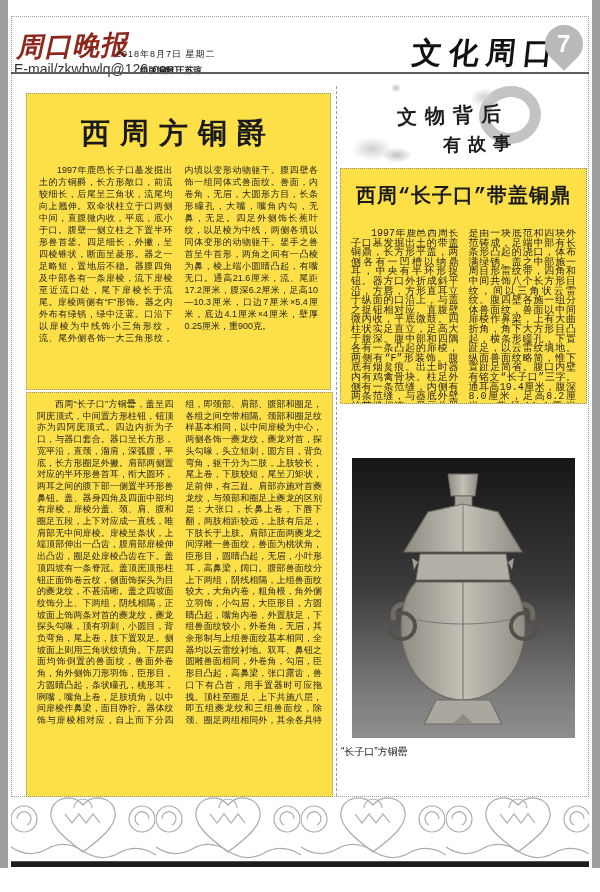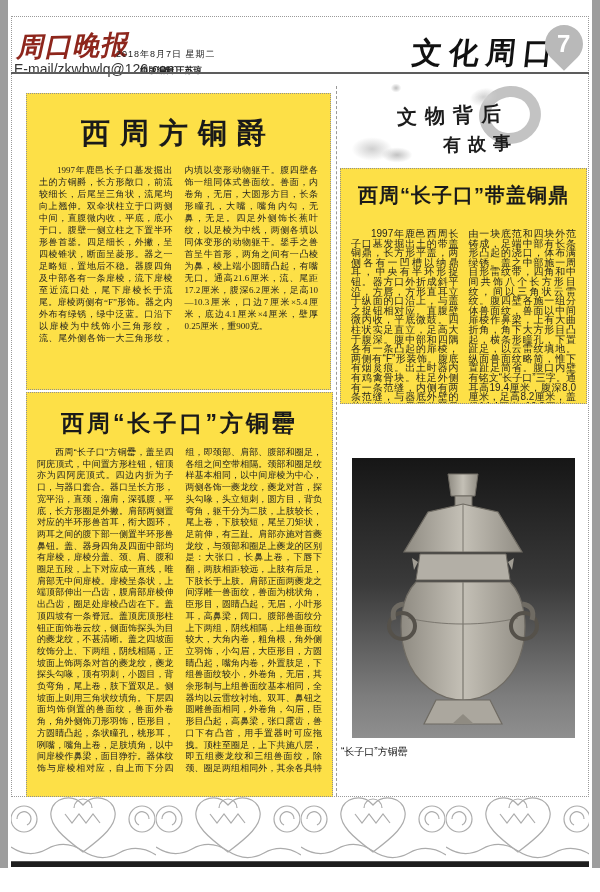--- a/index.html
+++ b/index.html
@@ -27,30 +27,30 @@
     color:#111; letter-spacing:7px; transform:skewX(-6deg); }
   .page-badge { position:absolute; left:545px; top:25px; width:38px; height:38px;
     background:#b9b9b9; border-radius:50% 50% 50% 0; transform:rotate(-45deg);
     display:flex; align-items:center; justify-content:center; }
   .page-badge span { transform:rotate(45deg); color:#ffffff; font-size:24px; font-weight:bold; }
   .header-rule { position:absolute; left:11px; top:72px; width:578px; border-top:2px solid #5d5d5d; }
 
   
   .article-box { position:absolute; background:#fde047; border:1px dotted #909090; overflow:hidden; }
   .box-a1 { left:26px; top:93px;  width:305px; height:297px; }
-  .box-a2 { left:340px; top:168px; width:247px; height:236px; }
+  .box-a2 { left:340px; top:168px; width:247px; height:236px;font-family:Liberation Mono, monospace; }
   .box-a3 { left:26px; top:392px; width:307px; height:405px; }
 
   .a-title { text-align:center; font-weight:bold; color:#1a1a1a; }
   .box-a1 .a-title { font-size:29px; letter-spacing:10px; margin:20px 0 10px 0; }
   .box-a2 .a-title { font-size:20px; letter-spacing:1px; margin:13px 0 6px 0; }
   .box-a3 .a-title { font-size:23px; letter-spacing:3px; margin:15px 0 8px 0; }
 
   .a-body { text-align:justify; color:#1f1f1f; column-count:2; overflow:hidden; }
-  .box-a1 .a-body { margin:0 12px; font-size:9px;  line-height:12px;   column-gap:12px; height:228px; text-indent:2em;font-family:Liberation Serif, serif; }
+  .box-a1 .a-body { margin:0 12px; font-size:9px;  line-height:12px;   column-gap:12px; height:228px; text-indent:2em; }
   .box-a2 .a-body { margin:20px 10px; font-size:10px;  line-height:9.6px;  column-gap:10px; height:184px; text-indent:2em; }
   .box-a3 .a-body { margin:6px 10px; font-size:9px;  line-height:11.7px; column-gap:12px; height:336px; text-indent:2em; }
 
   
   .v-divider { position:absolute; left:336px; top:86px; height:710px; border-left:1px dashed #9a9a9a; }
 
   
   .feature { position:absolute; left:341px; top:80px; width:246px; height:86px; overflow:hidden; }
   .ink-ring { position:absolute; left:138px; top:6px; width:62px; height:58px; border-radius:50%;
     border:11px solid #b9b9b9; opacity:.85; transform:rotate(-12deg); }
@@ -111,21 +111,20 @@
     <div class="feature-l1">文物背后</div>
     <div class="feature-l2">有故事</div>
   </div>
 
   <div class="article-box box-a2">
     <div class="a-title">西周“长子口”带盖铜鼎</div>
     <div class="a-body">1997年鹿邑西周长子口墓发掘出土的带盖铜鼎，长方形平盖，两侧各有一凹槽以纳鼎耳，中央有半环形捉钮。器方口外折成斜平沿，方唇，方形直耳立于纵面的口沿上，与盖之捉钮相对应。直腹壁微内收，平底微鼓。四柱状实足直立，足高大于腹深。腹中部和四隅各有一条凸起的扉棱，两侧有“F”形装饰。腹底有烟炱痕。出土时器内有鸡禽骨块。柱足外侧有一条范缝，内侧有两条范缝，与器底外壁的范缝相连，显示此器是由一块底范和四块外范铸成，足端中部有长条形凸起的浇口，体布满绿锈。盖之中部施一周目形雷纹带，四角和中间共饰八个长方形目纹，间以三角状云雷纹。腹四壁各施一组分体兽面纹，兽面以中间扉棱作鼻梁，上有大曲折角，角下大方形目凸起，横条形瞳孔，下置趾足，以云雷纹填地。纵面兽面纹略简，惟下置趾足简省。腹口内壁有铭文“长子口”三字。通耳高19.4厘米，腹深8.0厘米，足高8.2厘米，盖径14.4厘米×10.8厘米，口径14厘米×10.5厘米，底径12.4厘米×8.5厘米，壁厚0.3厘米，重1700克。</div>
   </div>
 
   <div class="article-box box-a3">
-    <div class="a-title">西周“长子口”方铜罍</div>
     <div class="a-body">西周“长子口”方铜罍，盖呈四阿庑顶式，中间置方形柱钮，钮顶亦为四阿庑顶式。四边内折为子口，与器口套合。器口呈长方形，宽平沿，直颈，溜肩，深弧腹，平底，长方形圈足外撇。肩部两侧置对应的半环形兽首耳，衔大圆环，两耳之间的腹下部一侧置半环形兽鼻钮。盖、器身四角及四面中部均有扉棱，扉棱分盖、颈、肩、腹和圈足五段，上下对应成一直线，唯肩部无中间扉棱。扉棱呈条状，上端顶部伸出一凸齿，腹肩部扉棱伸出凸齿，圈足处扉棱凸齿在下。盖顶四坡有一条脊冠。盖顶庑顶形柱钮正面饰卷云纹，侧面饰探头为目的夔龙纹，不甚清晰。盖之四坡面纹饰分上、下两组，阴线相隔，正坡面上饰两条对首的夔龙纹，夔龙探头勾喙，顶有羽刺，小圆目，背负弯角，尾上卷，肢下置双足。侧坡面上则用三角状纹填角。下层四面均饰倒置的兽面纹，兽面外卷角，角外侧饰刀形羽饰，臣形目，方圆睛凸起，条状瞳孔，桃形耳，咧嘴，嘴角上卷，足肢填角，以中间扉棱作鼻梁，面目狰狞。器体纹饰与扉棱相对应，自上而下分四组，即颈部、肩部、腹部和圈足，各组之间空带相隔。颈部和圈足纹样基本相同，以中间扉棱为中心，两侧各饰一夔龙纹，夔龙对首，探头勾喙，头立短刺，圆方目，背负弯角，躯干分为二肢，上肢较长，尾上卷，下肢较短，尾呈刀矩状，足前伸，有三趾。肩部亦施对首夔龙纹，与颈部和圈足上夔龙的区别是：大张口，长鼻上卷，下唇下翻，两肢相距较远，上肢有后足，下肢长于上肢。肩部正面两夔龙之间浮雕一兽面纹，兽面为桃状角，臣形目，圆睛凸起，无眉，小叶形耳，高鼻梁，阔口。腹部兽面纹分上下两组，阴线相隔，上组兽面纹较大，大角内卷，粗角根，角外侧立羽饰，小勾眉，大臣形目，方圆睛凸起，嘴角内卷，外置肢足，下组兽面纹较小，外卷角，无眉，其余形制与上组兽面纹基本相同，全器均以云雷纹衬地。双耳、鼻钮之圆雕兽面相同，外卷角，勾眉，臣形目凸起，高鼻梁，张口露齿，兽口下有凸首，用手置器时可应拖拽。顶柱至圈足，上下共施八层，即五组夔龙纹和三组兽面纹，除颈、圈足两组相同外，其余各具特色，加之圆雕、浮雕的使用，可谓摇曳多姿。器口内壁有铭文“长子口”三字，迹清晰。盖内壁亦有“长子口”三字，但字迹不清。通高47.6厘米，腹深22.8厘米，口边13.1厘米×11.3厘米，圈足底边14.3厘米×12.6厘米，壁厚0.3厘米，重6900克。</div>
   </div>
 
   <div class="photo">
     <svg width="223" height="280" viewBox="0 0 223 280">
       <defs>
         <linearGradient id="bg" x1="0" y1="0" x2="0" y2="1">
           <stop offset="0" stop-color="#161616"></stop>
           <stop offset="0.45" stop-color="#3a3a3a"></stop>
           <stop offset="0.85" stop-color="#7d7d7d"></stop>

